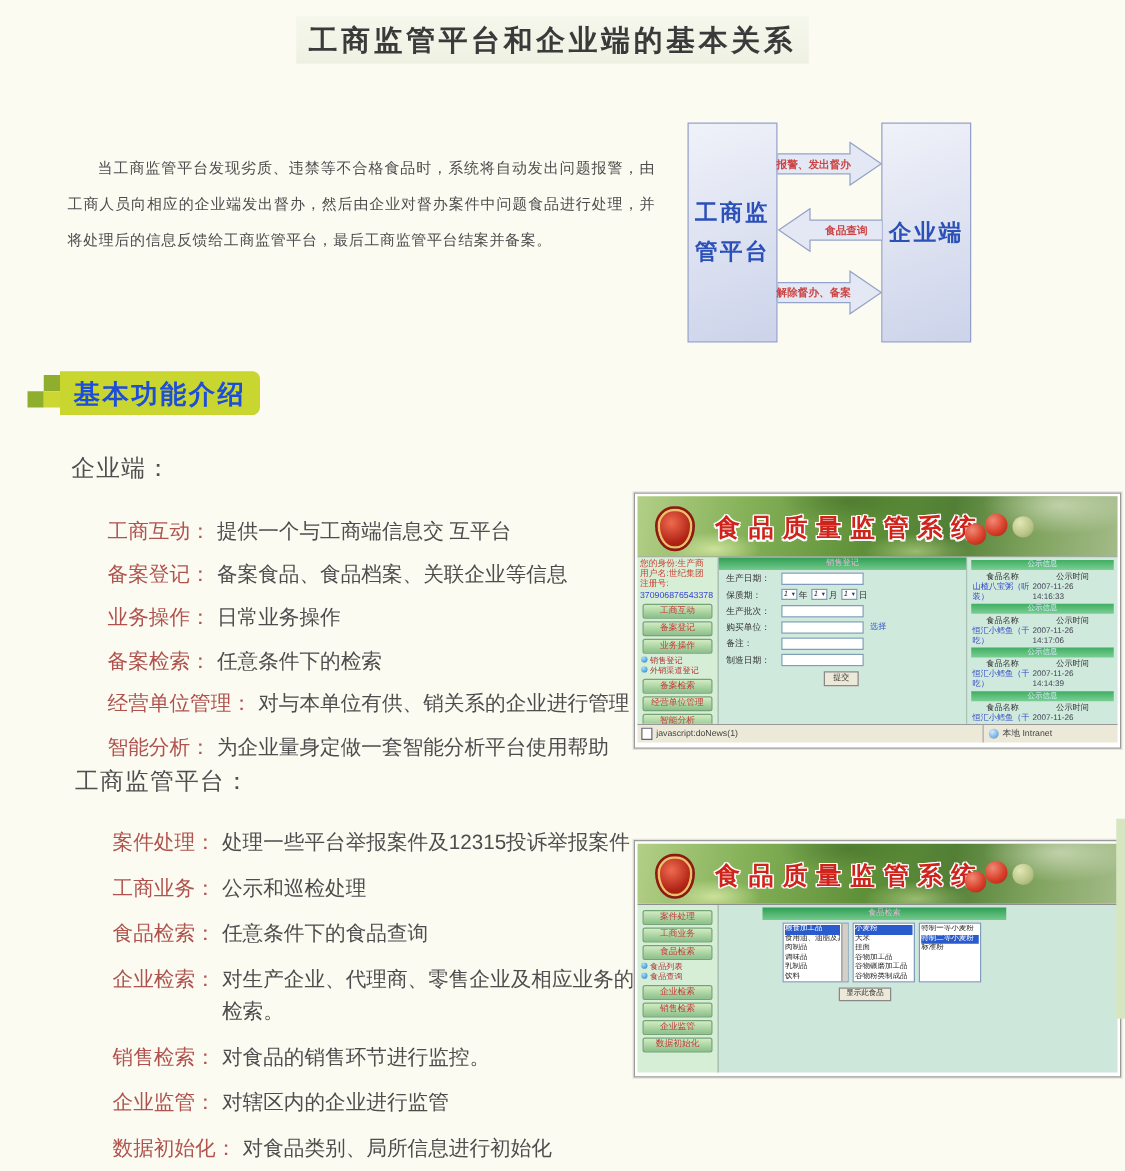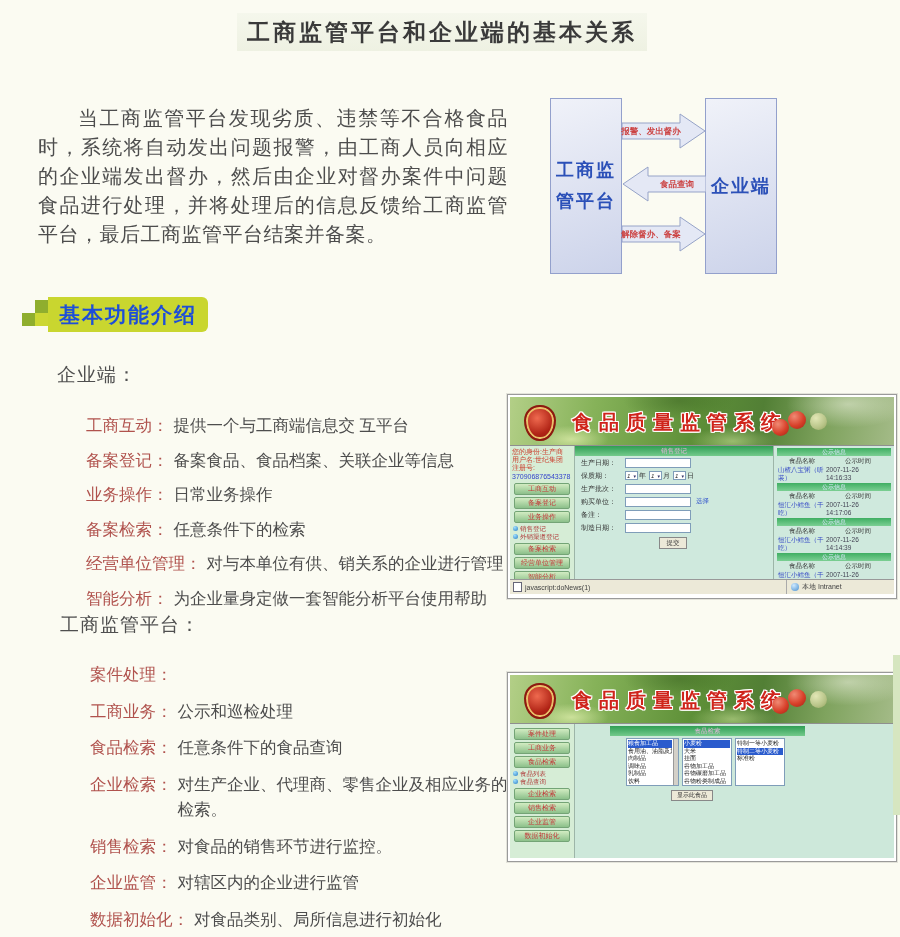--- a/index.html
+++ b/index.html
@@ -5,21 +5,21 @@
   html,body{margin:0;padding:0;background:#e8e8e0;}
   #page{position:relative;width:900px;height:937px;background:#fbfbf2;overflow:hidden;
         font-family:"Liberation Sans",sans-serif;}
 
   
   .main-title{position:absolute;left:237px;top:13px;width:410px;height:38px;
     background:linear-gradient(#f5f7ec,#eef1e2);display:flex;align-items:center;justify-content:center;
     font-size:23px;font-weight:bold;color:#3a3a3a;letter-spacing:3px;}
 
   
-  .intro{position:absolute;left:38px;top:104px;width:470px;margin:0;font-size:20px;line-height:29px;
+  .intro{position:absolute;left:38px;top:104px;width:470px;margin:16px;font-size:12px;line-height:29px;
     color:#4d4d4d;text-align:justify;text-indent:2em;letter-spacing:.5px;}
 
   
   .diagram{position:absolute;left:540px;top:88px;width:348px;height:200px;}
   .dgm-box{position:absolute;top:10px;width:72px;height:176px;box-sizing:border-box;
     background:linear-gradient(160deg,#f0f2f9,#ccd3ea);border:1px solid #93a0cc;
     display:flex;align-items:center;justify-content:center;text-align:center;
     font-family:"Liberation Serif",serif;font-weight:bold;font-size:18px;color:#2b50b8;
     letter-spacing:2px;white-space:pre-line;line-height:1.7;}
   .dgm-left{left:10px;}
@@ -350,20 +350,21 @@
           <span class="net-icon"></span>
           <span>本地 Intranet</span>
         </div>
     </div>
   </div>
 
   <h3 class="group-heading gh2">工商监管平台：</h3>
   <div class="features f2">
     <div class="feature-row">
         <span class="feature-label">案件处理：</span>
+        <span class="feature-desc">处理一些平台举报案件及12315投诉举报案件</span>
       </div>
     <div class="feature-row">
         <span class="feature-label">工商业务：</span>
         <span class="feature-desc">公示和巡检处理</span>
       </div>
     <div class="feature-row">
         <span class="feature-label">食品检索：</span>
         <span class="feature-desc">任意条件下的食品查询</span>
       </div>
     <div class="feature-row">

